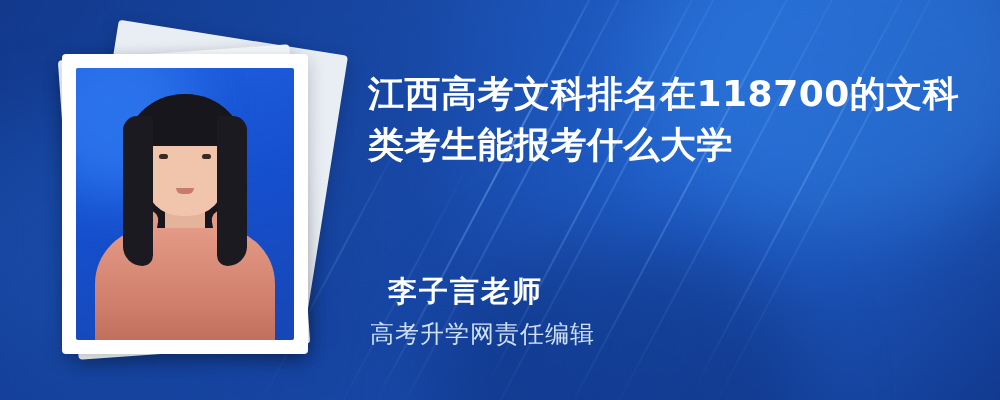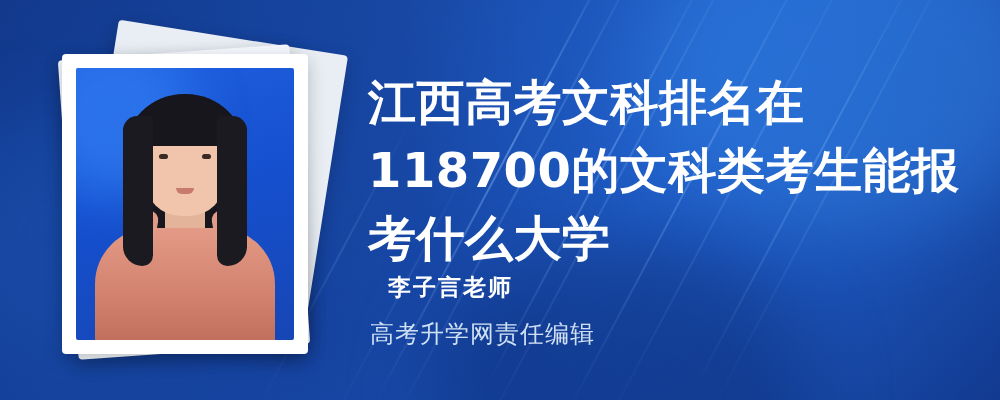--- a/index.html
+++ b/index.html
@@ -217,32 +217,32 @@
     top: 0;
     right: 0;
     height: 400px;
   }
   .headline {
     position: absolute;
     left: 0;
     top: 68px;
     width: 600px;
     color: #ffffff;
-    font-size: 48px;
+    font-size: 36px;
     line-height: 1.42;
     font-weight: 700;
     letter-spacing: 0.5px;
     font-family: "DejaVu Sans", "Liberation Sans", sans-serif;
   }
   .author {
     position: absolute;
     left: 20px;
     top: 272px;
     color: #ffffff;
-    font-size: 23px;
+    font-size: 29px;
     font-weight: 700;
     letter-spacing: 2px;
     font-family: "DejaVu Sans", "Liberation Sans", sans-serif;
   }
   .subtitle {
     position: absolute;
     left: 2px;
     top: 318px;
     color: #cfe0f5;
     font-size: 24px;

